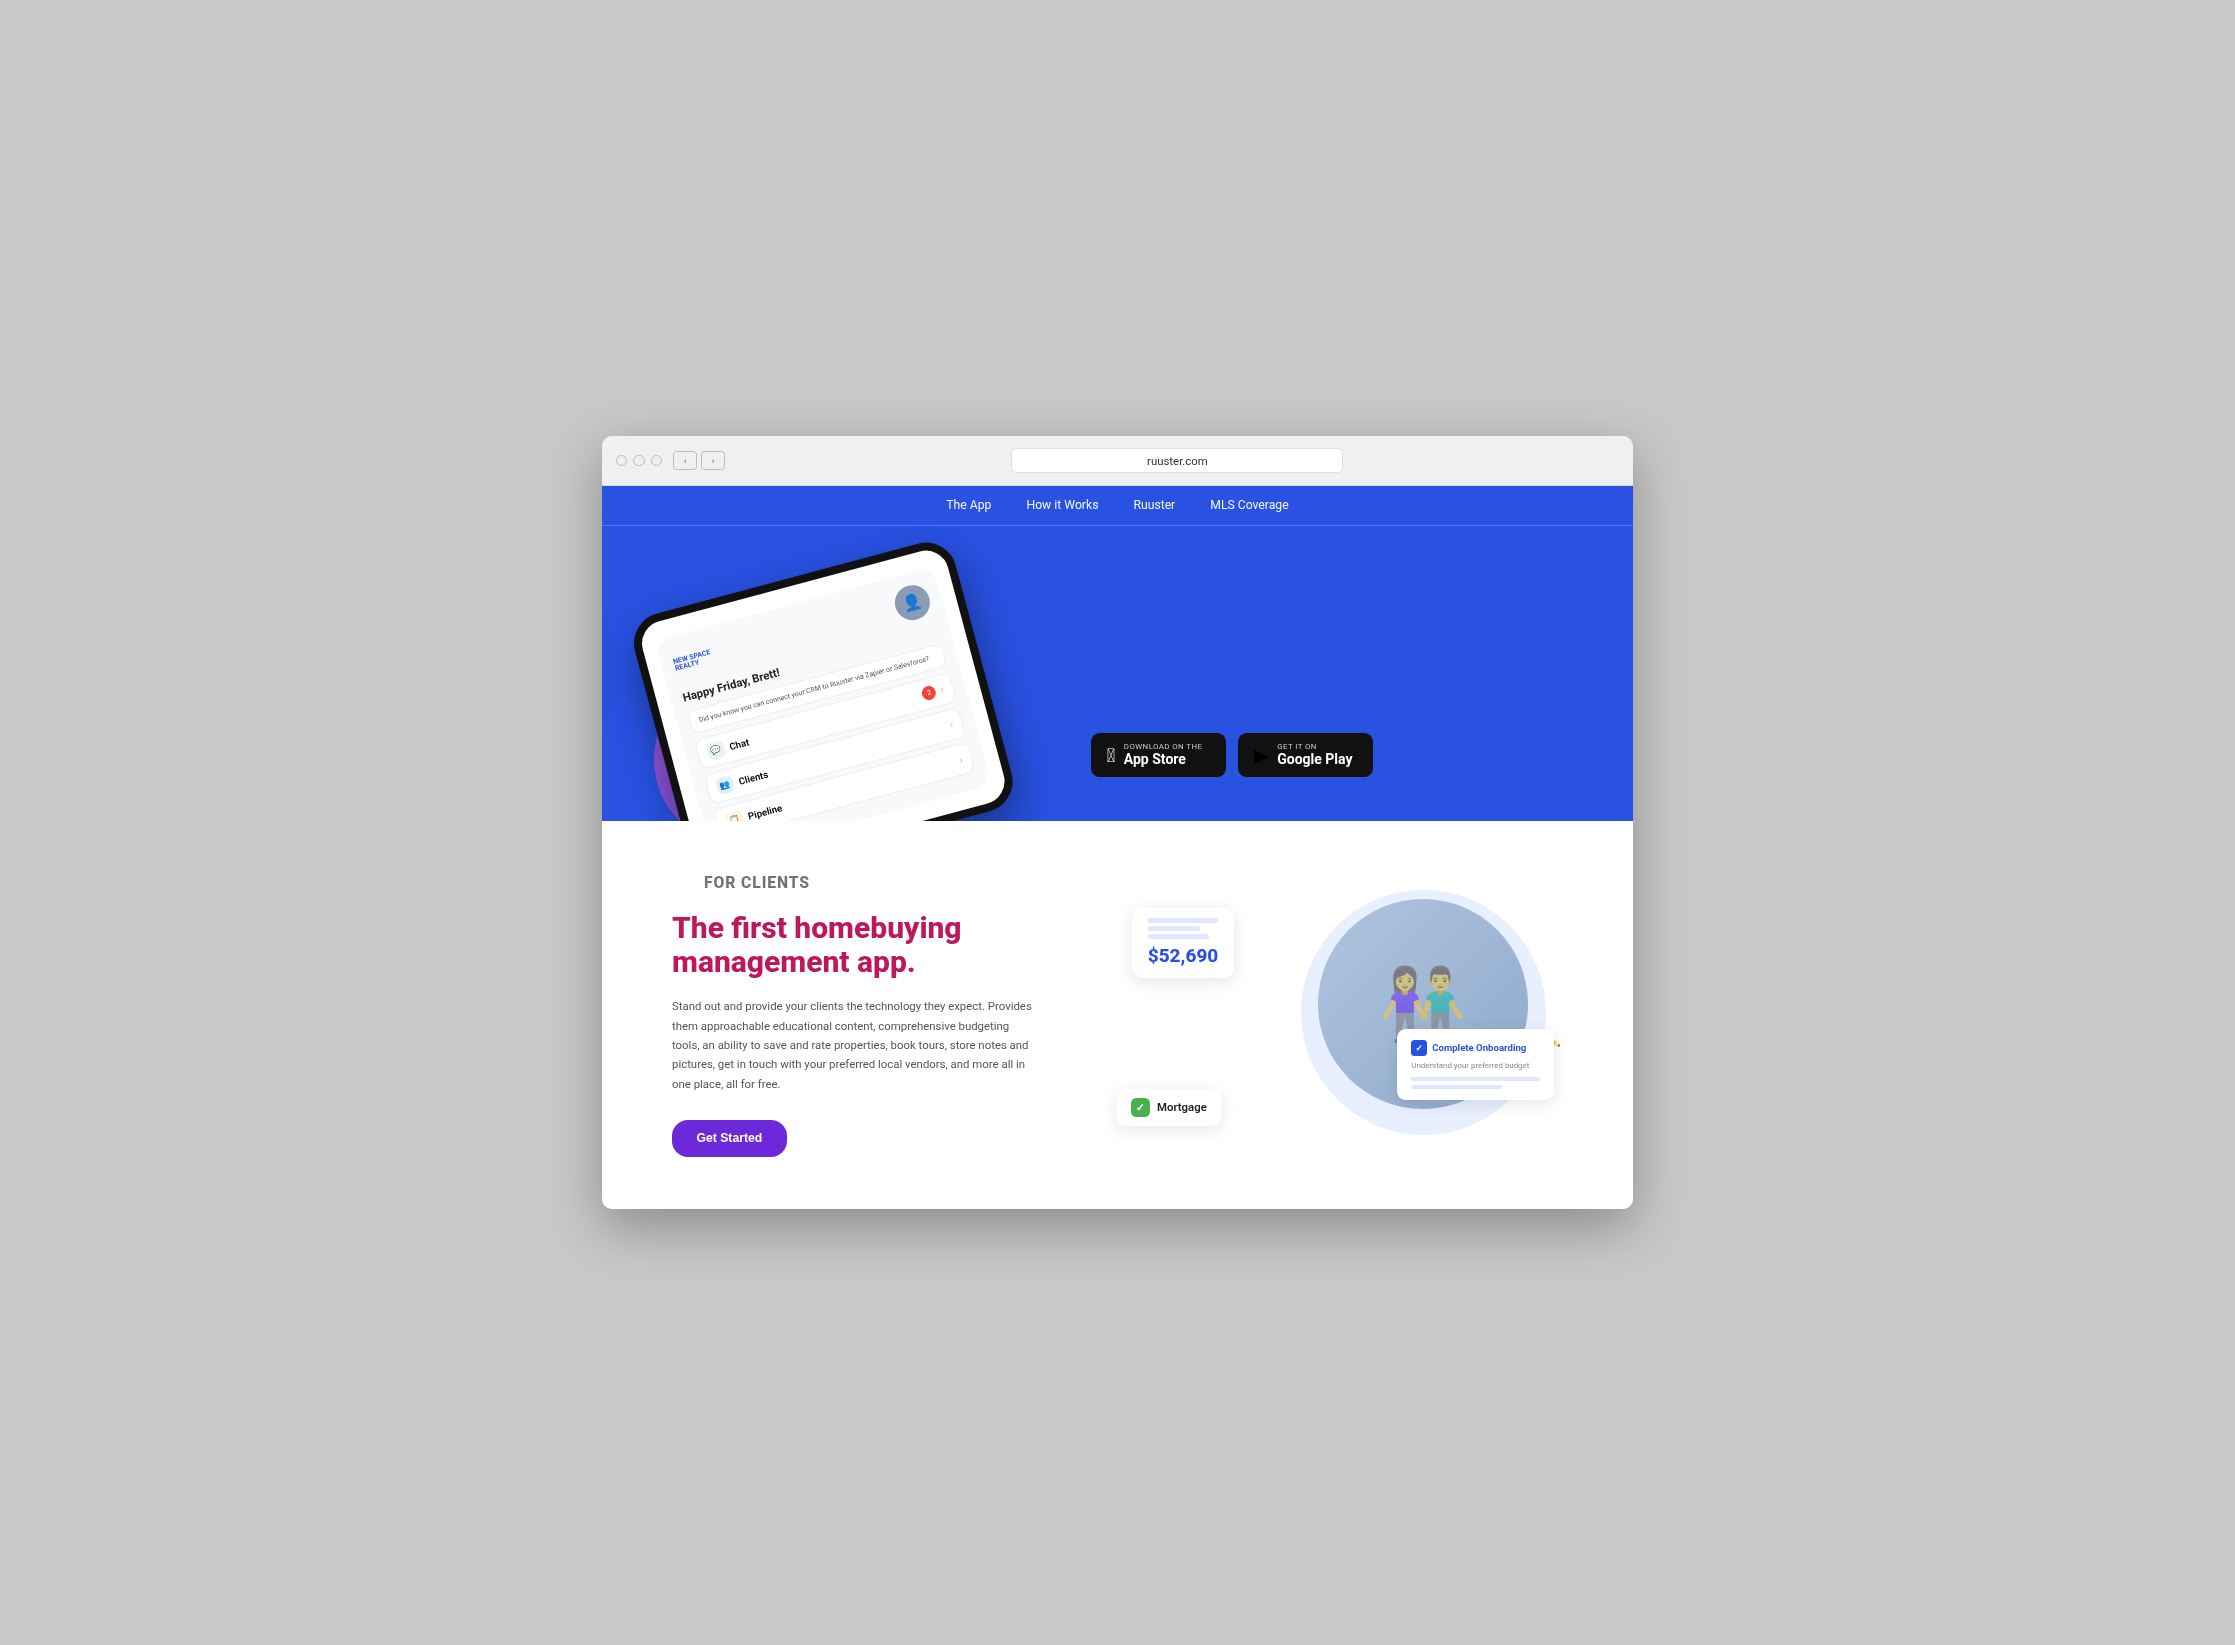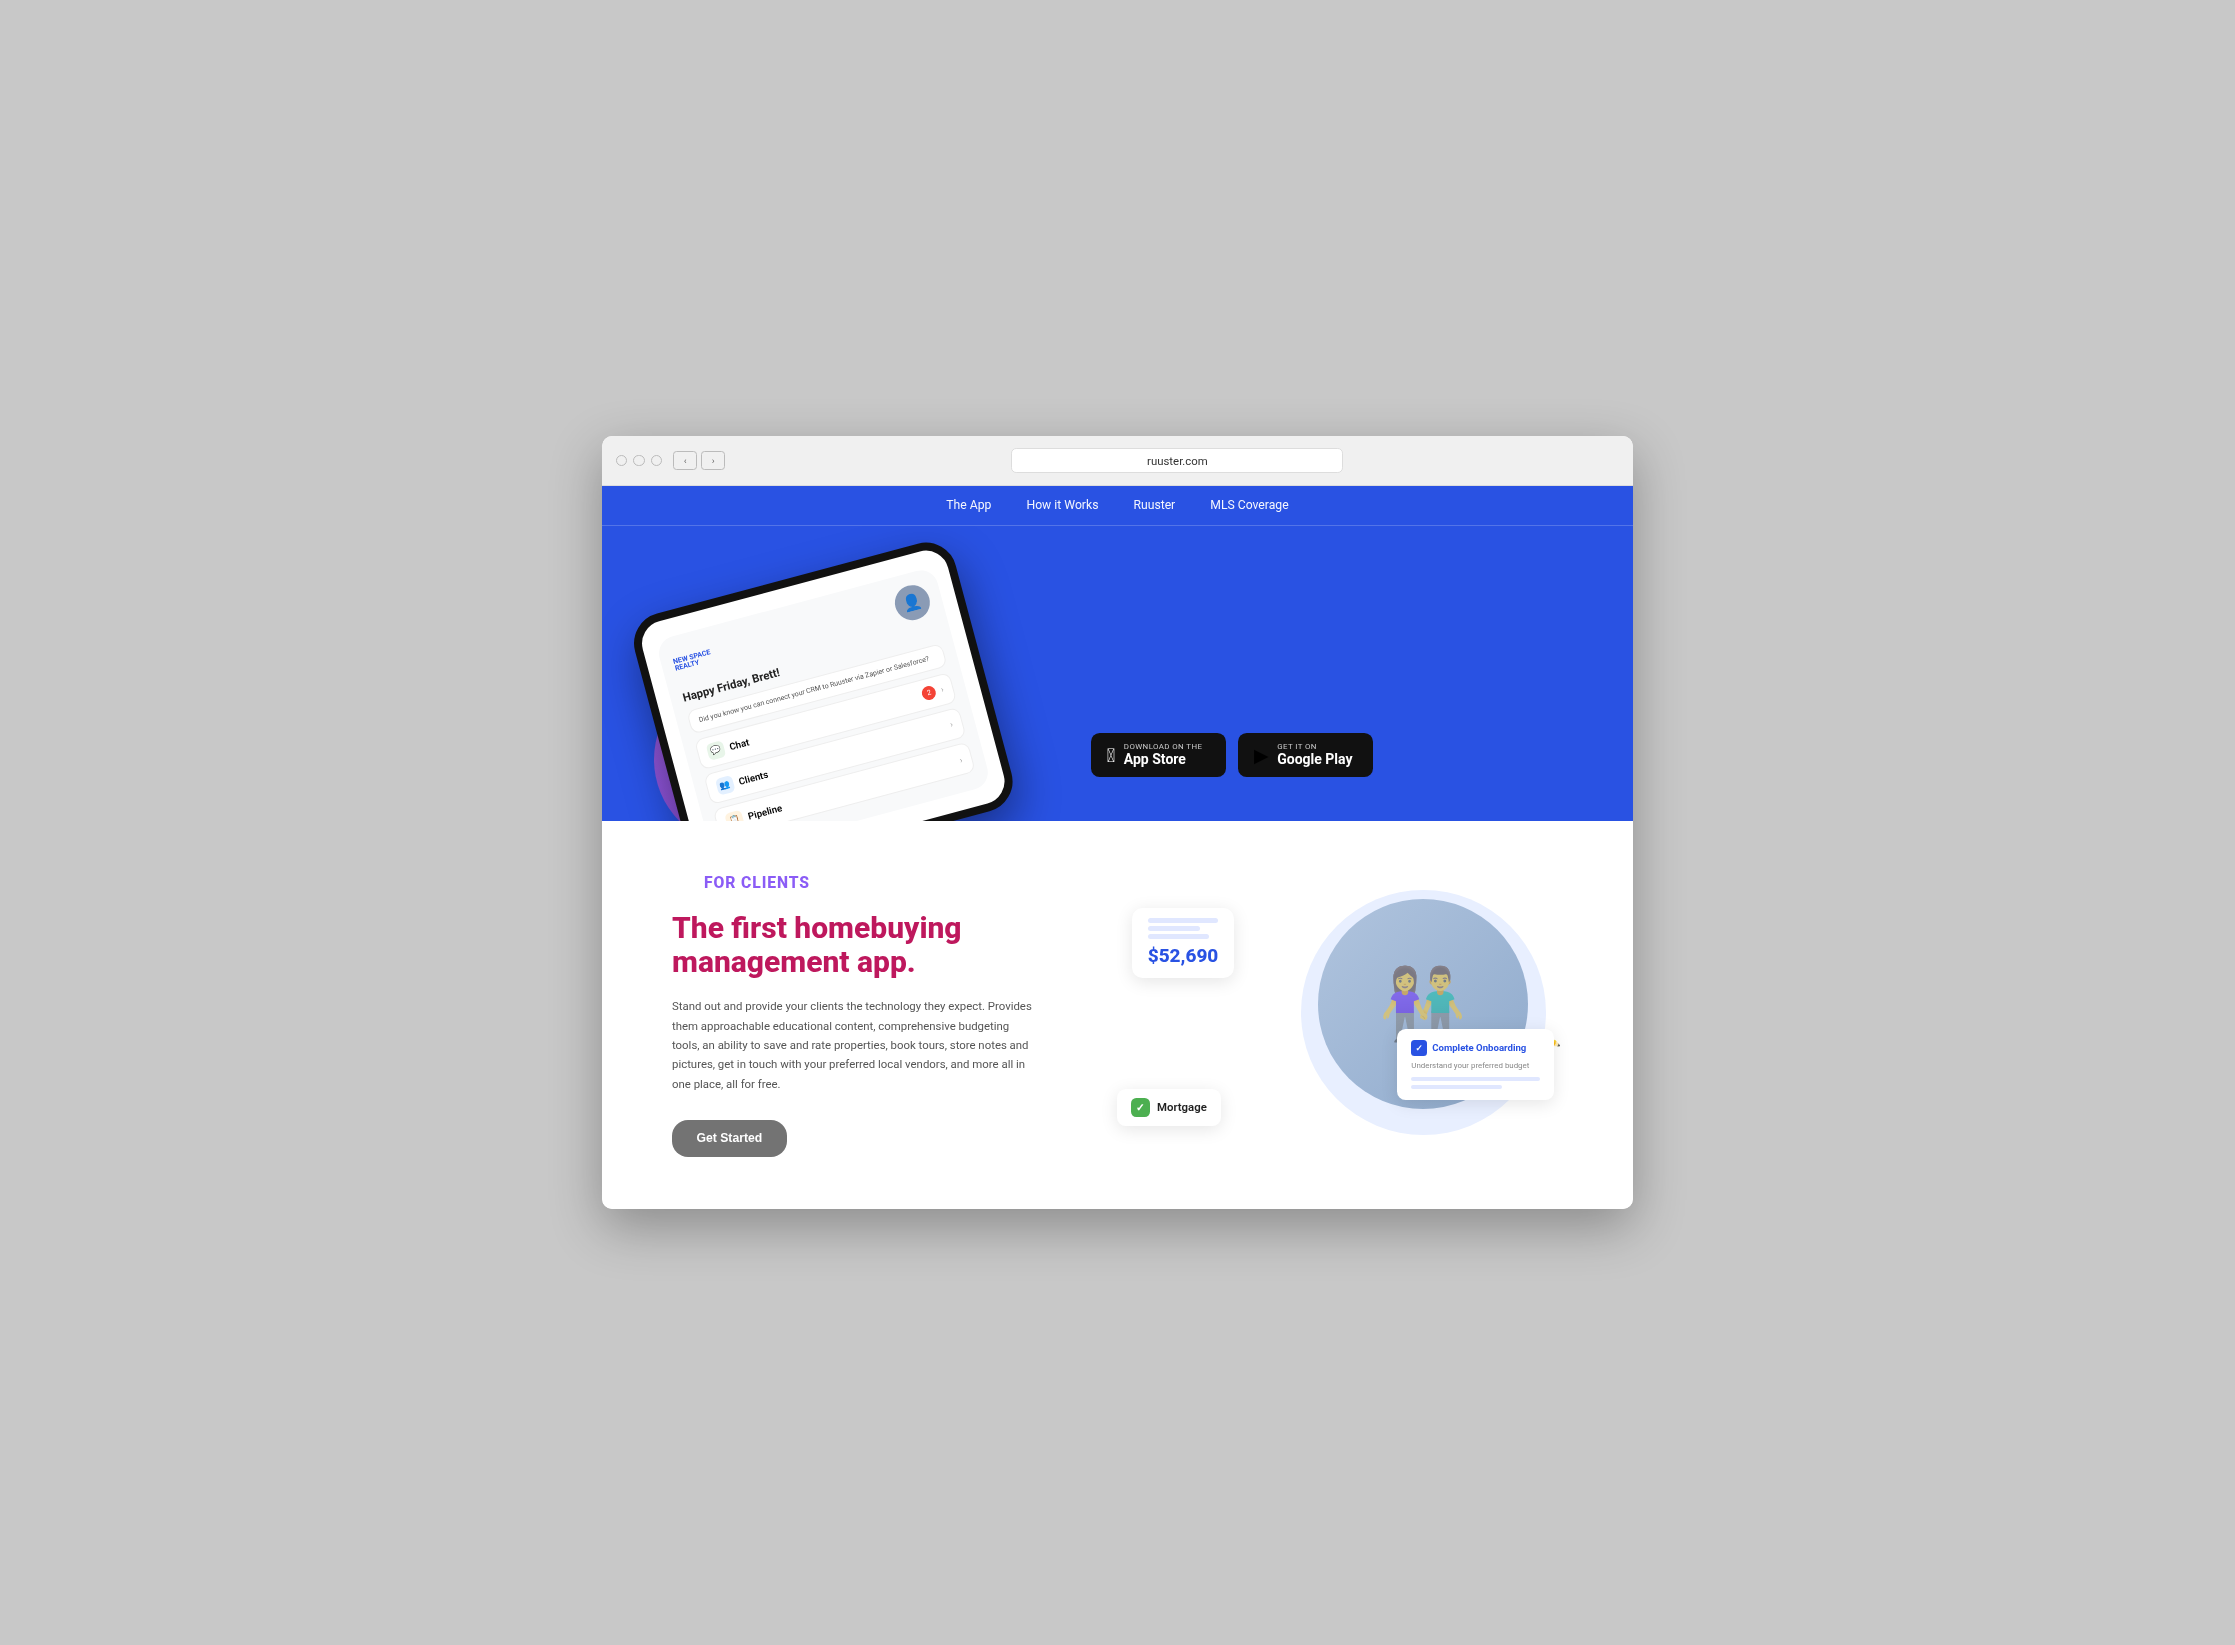--- a/index.html
+++ b/index.html
@@ -261,41 +261,41 @@
       display: flex;
       align-items: flex-start;
       gap: 52px;
     }
     .clients-left {
       flex: 0 0 367px;
     }
     .for-clients-label {
       font-size: 15.7px;
       font-weight: 800;
-      color: #8b5cf6;
+      color: #737373;
       text-transform: uppercase;
       letter-spacing: 0.9px;
       margin-bottom: 19px;
       padding-left: 32px;
     }
     .clients-headline {
       font-size: 30px;
       font-weight: 800;
       color: #be185d;
       line-height: 1.15;
       margin-bottom: 17.5px;
     }
     .clients-desc {
       font-size: 11.4px;
       color: #555;
       line-height: 1.7;
       margin-bottom: 26px;
     }
     .get-started-btn {
-      background: #737373;
+      background: #6d28d9;
       color: #fff;
       border: none;
       border-radius: 16px;
       padding: 11.4px 24.5px;
       font-size: 12.2px;
       font-weight: 600;
       cursor: pointer;
     }
     
     .clients-right {

